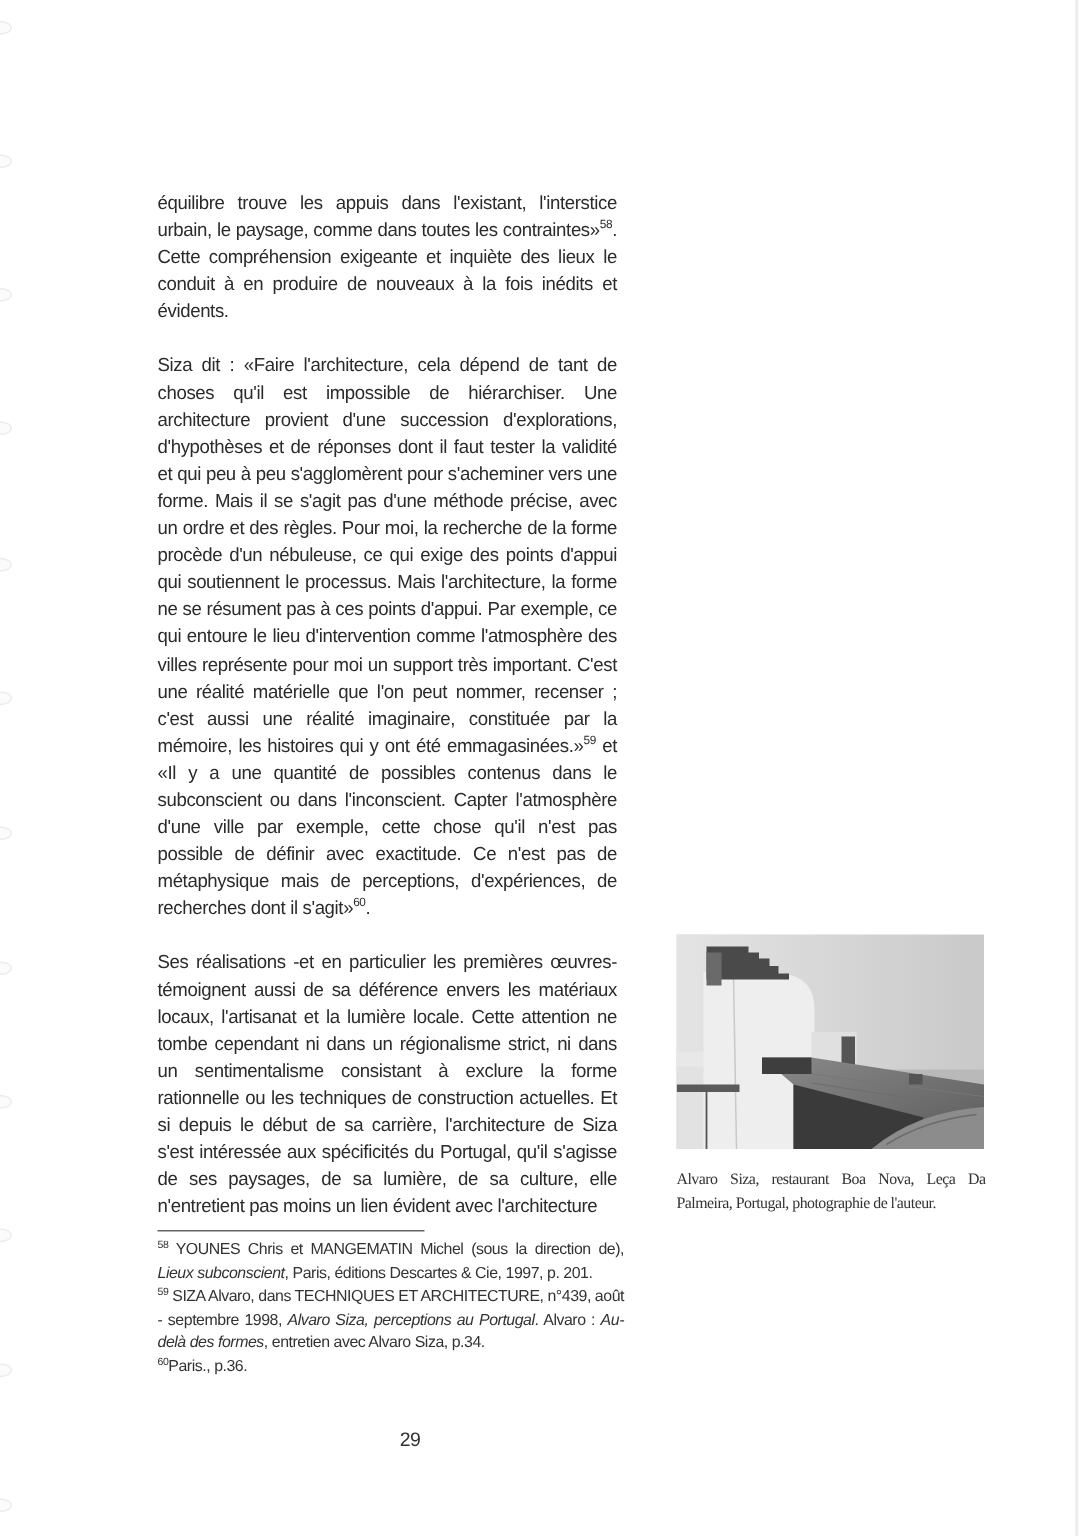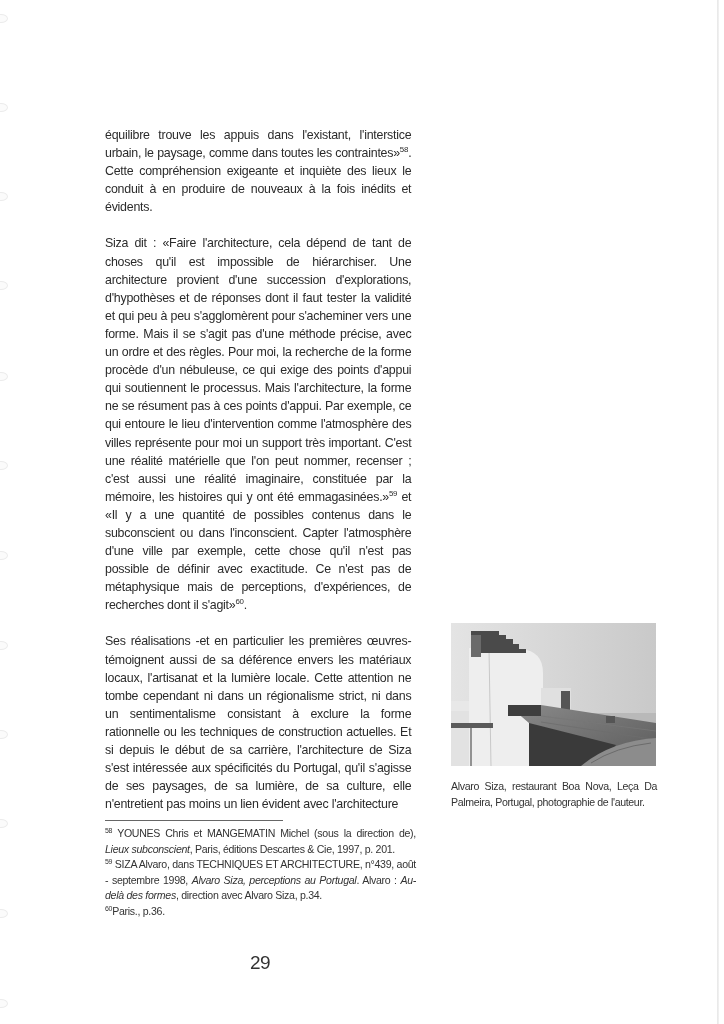--- a/index.html
+++ b/index.html
@@ -22,34 +22,34 @@
     transform: scaleX(0.985); transform-origin: left top;
   }
   .body-col p { margin: 0 0 18px 0; }
   sup { font-size: 8px; line-height: 0; vertical-align: 5px; }
   .photo {
     position: absolute; left: 451px; top: 623px; width: 205px; height: 143px; overflow: hidden;
     background: #d8d8d8;
   }
   .caption {
     position: absolute; left: 451px; top: 779px; width: 206px;
-    font-size: 10.6px; line-height: 15.5px; text-align: justify; letter-spacing: -0.35px; color: #333;
+    font-size: 10.6px; line-height: 15.5px; text-align: justify; letter-spacing: -0.35px; color: #333; font-family: Liberation Serif, serif;
   }
   .fn-rule {
     position: absolute; left: 105px; top: 820px; width: 178px; height: 1px; background: #666;
   }
   .footnotes {
     position: absolute; left: 105px; top: 826px; width: 311px;
     font-size: 10.6px; line-height: 15.6px; text-align: justify; letter-spacing: -0.3px; color: #333;
   }
   .footnotes p { margin: 0; }
   .footnotes sup { font-size: 7px; vertical-align: 4px; }
   .page-number {
-    position: absolute; left: 250px; top: 952px; width: 30px; text-align: left;
-    font-size: 19px; letter-spacing: -0.5px; color: #333;
+    position: absolute; left: 250px; top: 952px; width: 30px; text-align: right;
+    font-size: 13px; letter-spacing: -0.5px; color: #333;
   }
 </style>
 </head>
 <body>
 
 <div class="page-edge"></div>
 
 <div>
   <div class="punch-hole" style="top:14px"></div>
   <div class="punch-hole" style="top:103px"></div>
@@ -114,17 +114,17 @@
     <path d="M140 140 Q165 124 200 120" stroke="#6b6b6b" stroke-width="1" fill="none"></path>
   </svg>
 </div>
 
 <div class="caption">Alvaro Siza, restaurant Boa Nova, Leça Da Palmeira, Portugal, photographie de l'auteur.</div>
 
 <div class="fn-rule"></div>
 
 <div class="footnotes">
   <p><sup>58</sup><span> YOUNES Chris et MANGEMATIN Michel (sous la direction de), </span><i>Lieux subconscient</i><span>, Paris, éditions Descartes &amp; Cie, 1997, p. 201.</span></p>
-  <p><sup>59</sup><span> SIZA Alvaro, dans TECHNIQUES ET ARCHITECTURE, n°439, août - septembre 1998, </span><i>Alvaro Siza, perceptions au Portugal</i><span>. Alvaro : </span><i>Au-delà des formes</i><span>, direction avec Alvaro Siza, p.34.</span></p>
+  <p><sup>59</sup><span> SIZA Alvaro, dans TECHNIQUES ET ARCHITECTURE, n°439, août - septembre 1998, </span><i>Alvaro Siza, perceptions au Portugal</i><span>. Alvaro : </span><i>Au-delà des formes</i><span>, entretien avec Alvaro Siza, p.34.</span></p>
   <p><sup>60</sup><span>Paris., p.36.</span></p>
 </div>
 
 <div class="page-number">29</div>
 
 </body></html>

